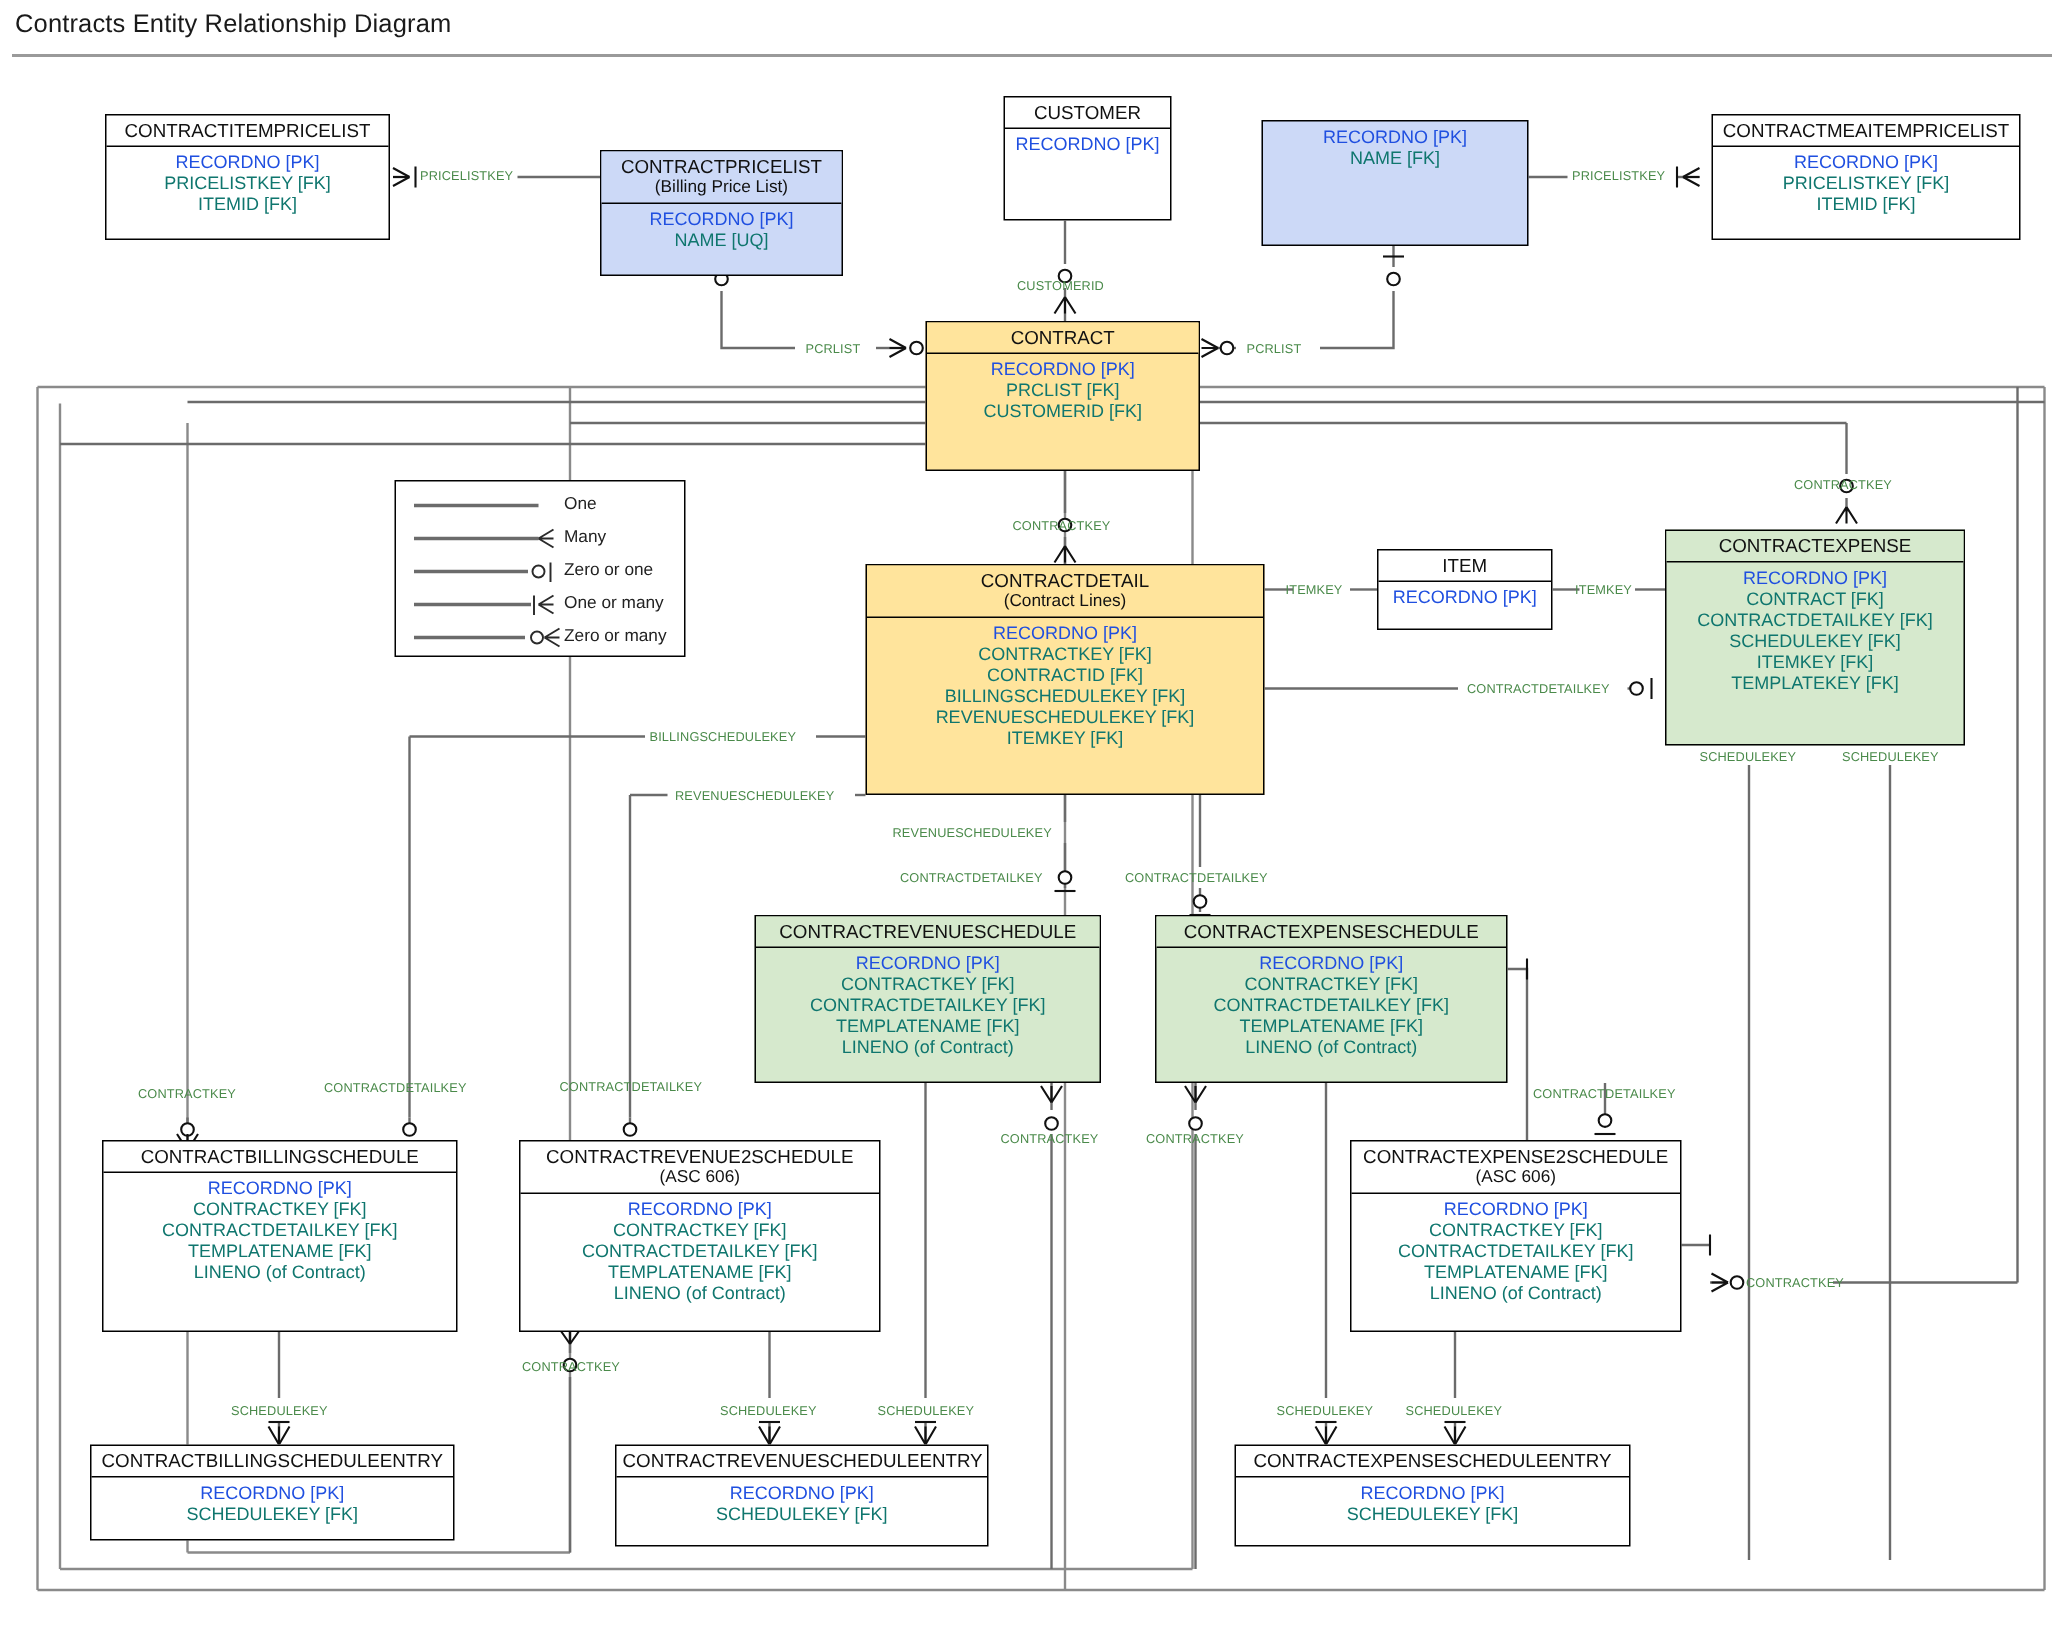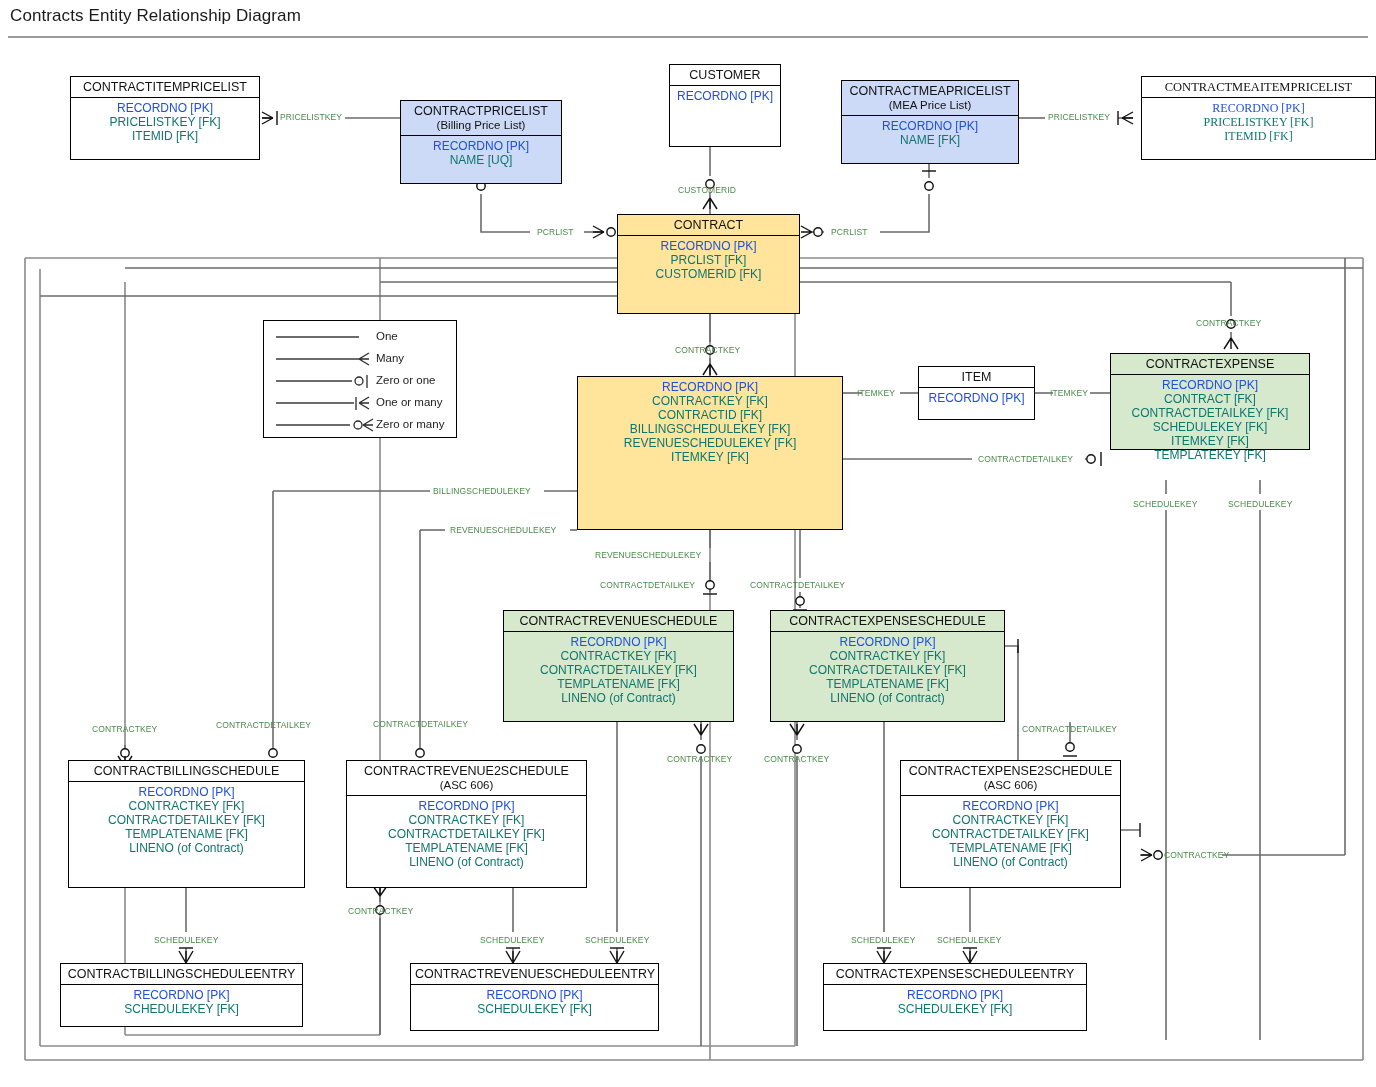--- a/index.html
+++ b/index.html
@@ -239,64 +239,64 @@
   </div>
 
   <div class="ent" id="e-customer" style="left:669px;top:64px;width:112px;height:83px;">
     <div class="hdr"><span>CUSTOMER</span></div>
     <div class="body">
       <span class="a pk">RECORDNO [PK]</span>
     </div>
   </div>
 
   <div class="ent blue" id="e-contractmeapricelist" style="left:841px;top:80px;width:178px;height:84px;">
-    <div class="hdr"><span>CONTRACTMEAPRICELIST</span><span class="sub">(MEA Price List)</span></div>
     <div class="body">
       <span class="a pk">RECORDNO [PK]</span>
       <span class="a">NAME [FK]</span>
     </div>
   </div>
 
-  <div class="ent" id="e-contractmeaitempricelist" style="left:1141px;top:76px;width:235px;height:84px;font-family:Liberation Serif, serif;">
+  <div class="ent" id="e-contractmeaitempricelist" style="left:1141px;top:76px;width:206px;height:84px;">
     <div class="hdr"><span>CONTRACTMEAITEMPRICELIST</span></div>
     <div class="body">
       <span class="a pk">RECORDNO [PK]</span>
       <span class="a">PRICELISTKEY [FK]</span>
       <span class="a">ITEMID [FK]</span>
     </div>
   </div>
 
   <div class="ent orange" id="e-contract" style="left:617px;top:214px;width:183px;height:100px;">
     <div class="hdr"><span>CONTRACT</span></div>
     <div class="body">
       <span class="a pk">RECORDNO [PK]</span>
       <span class="a">PRCLIST [FK]</span>
       <span class="a">CUSTOMERID [FK]</span>
     </div>
   </div>
 
   <div class="ent orange" id="e-contractdetail" style="left:577px;top:376px;width:266px;height:154px;">
+    <div class="hdr"><span>CONTRACTDETAIL</span><span class="sub">(Contract Lines)</span></div>
     <div class="body">
       <span class="a pk">RECORDNO [PK]</span>
       <span class="a">CONTRACTKEY [FK]</span>
       <span class="a">CONTRACTID [FK]</span>
       <span class="a">BILLINGSCHEDULEKEY [FK]</span>
       <span class="a">REVENUESCHEDULEKEY [FK]</span>
       <span class="a">ITEMKEY [FK]</span>
     </div>
   </div>
 
   <div class="ent" id="e-item" style="left:918px;top:366px;width:117px;height:54px;">
     <div class="hdr"><span>ITEM</span></div>
     <div class="body">
       <span class="a pk">RECORDNO [PK]</span>
     </div>
   </div>
 
-  <div class="ent green" id="e-contractexpense" style="left:1110px;top:353px;width:200px;height:97px;">
+  <div class="ent green" id="e-contractexpense" style="left:1110px;top:353px;width:200px;height:144px;">
     <div class="hdr"><span>CONTRACTEXPENSE</span></div>
     <div class="body">
       <span class="a pk">RECORDNO [PK]</span>
       <span class="a">CONTRACT [FK]</span>
       <span class="a">CONTRACTDETAILKEY [FK]</span>
       <span class="a">SCHEDULEKEY [FK]</span>
       <span class="a">ITEMKEY [FK]</span>
       <span class="a">TEMPLATEKEY [FK]</span>
     </div>
   </div>

